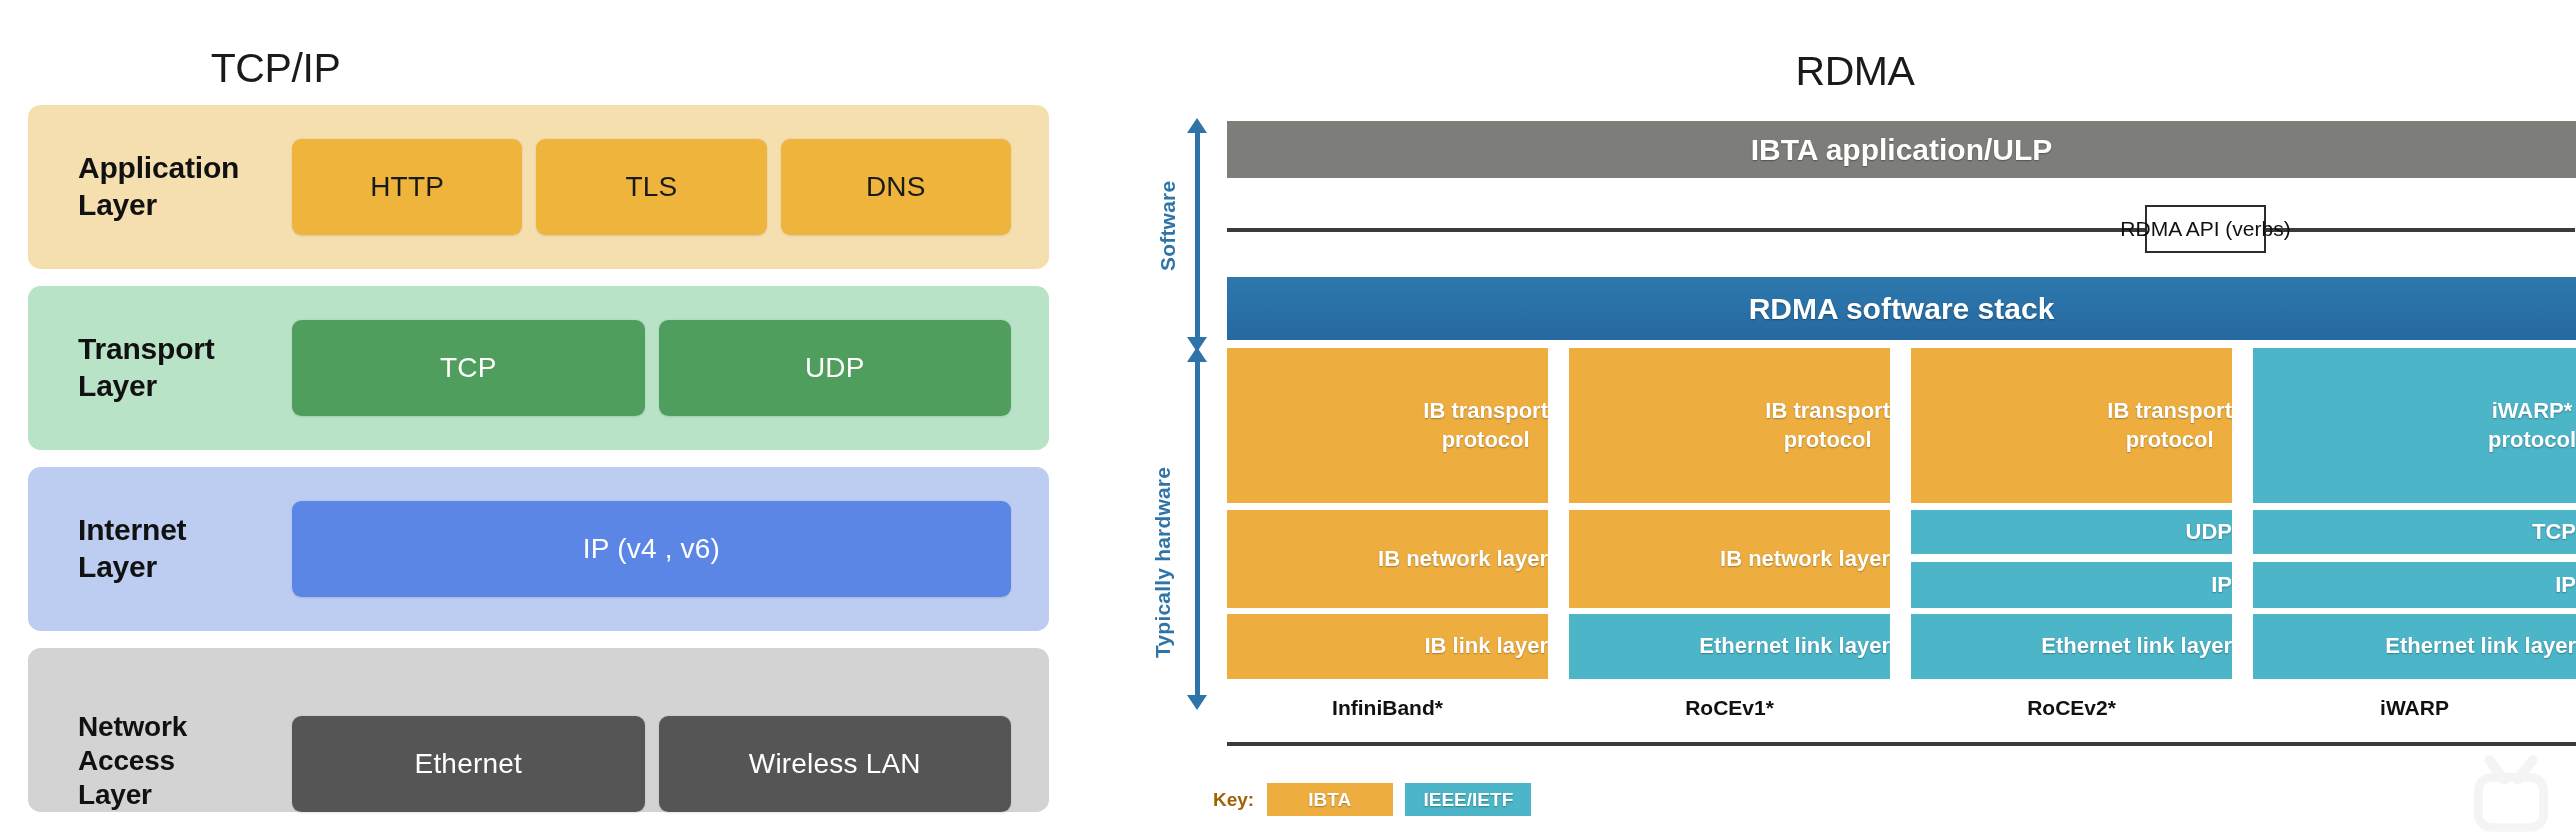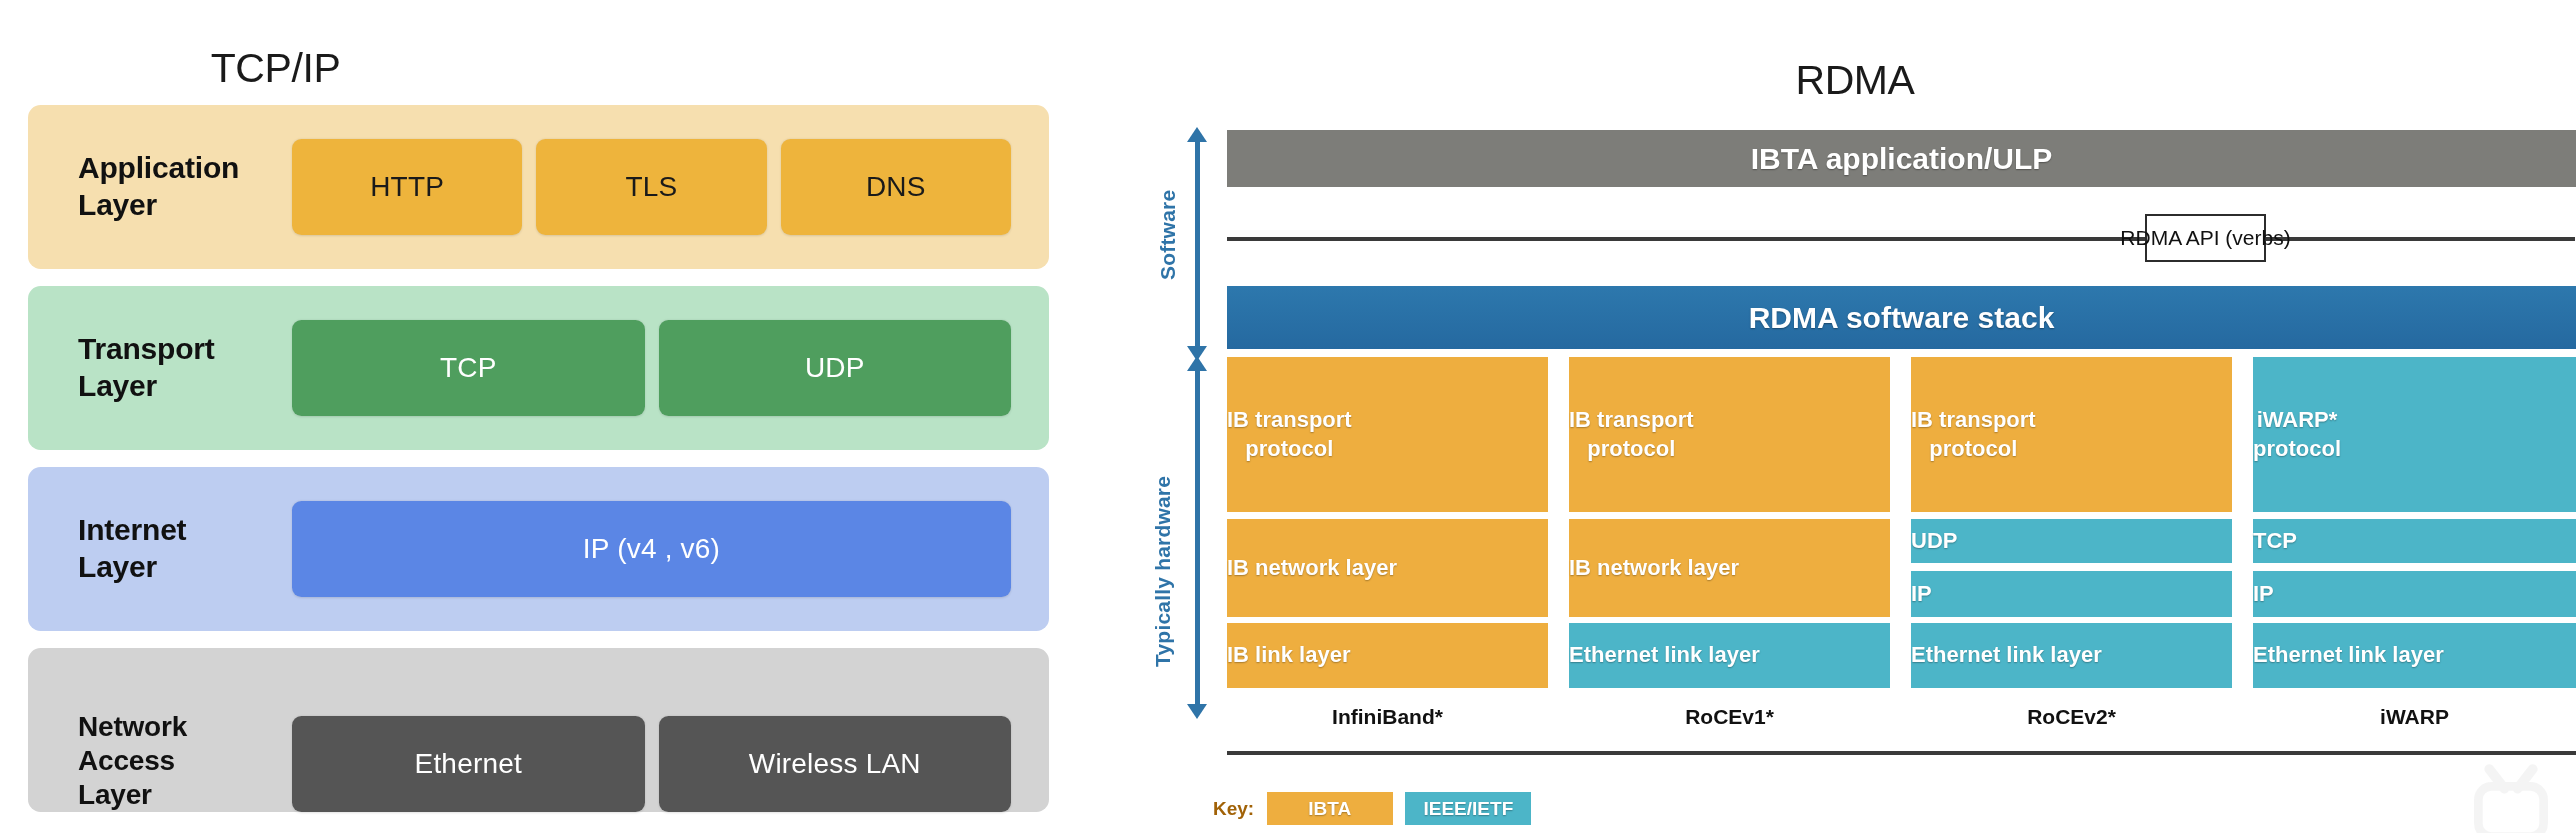--- a/index.html
+++ b/index.html
@@ -26,21 +26,21 @@
     letter-spacing:-0.2px;
   }
   .layer-boxes{flex:1;display:flex;align-items:center;gap:14px;padding-right:38px;padding-left:28px;}
   .proto-box{
     flex:1;border-radius:9.5px;display:flex;align-items:center;justify-content:center;
     font-size:28px;letter-spacing:0.2px;
     box-shadow:0 0.8px 2.4px rgba(0,0,0,.12);
   }
 
   
-  .rdma-panel{position:absolute;left:1134px;top:12px;width:1442px;height:607px;}
+  .rdma-panel{position:absolute;left:1134px;top:3px;width:1442px;height:607px;}
   .rdma-title{
     position:absolute;left:0;top:17.3px;width:1442px;text-align:center;
     font-size:41px;font-weight:400;color:#1a1a1a;letter-spacing:-0.4px;
   }
   .rdma-body{position:absolute;left:0;top:0;width:1442px;height:833px;}
 
   
   .axis-arrow{position:absolute;width:4.7px;background:#2f74a8;}
   .arrow-head{
     position:absolute;width:0;height:0;border-left:10.2px solid transparent;
@@ -61,21 +61,21 @@
   .bar-stack-text{font-size:30px;font-weight:bold;text-shadow:0 0.8px 1.6px rgba(0,0,0,.35);}
 
   .api-line{position:absolute;height:3.9px;background:#3a3a3a;}
   .api-box{
     position:absolute;background:#fff;border:2.4px solid #2c2c2c;
     display:flex;align-items:center;justify-content:center;
     font-size:21px;color:#111;font-weight:500;white-space:nowrap;
   }
 
   .hw-cell{
-    position:absolute;display:flex;align-items:center;justify-content:flex-start;
+    position:absolute;display:flex;align-items:center;justify-content:flex-end;
     color:#fff;text-align:center;font-weight:bold;line-height:1.28;
     text-shadow:0 0.8px 1.6px rgba(0,0,0,.3);
   }
   .c-ibta{background:#eeae3f;}
   .c-ieee{background:#4cb5c8;}
 
   .col-name{
     position:absolute;text-align:center;color:#111;font-weight:bold;font-size:21px;
   }
   .rule{position:absolute;height:3.9px;background:#3a3a3a;}

